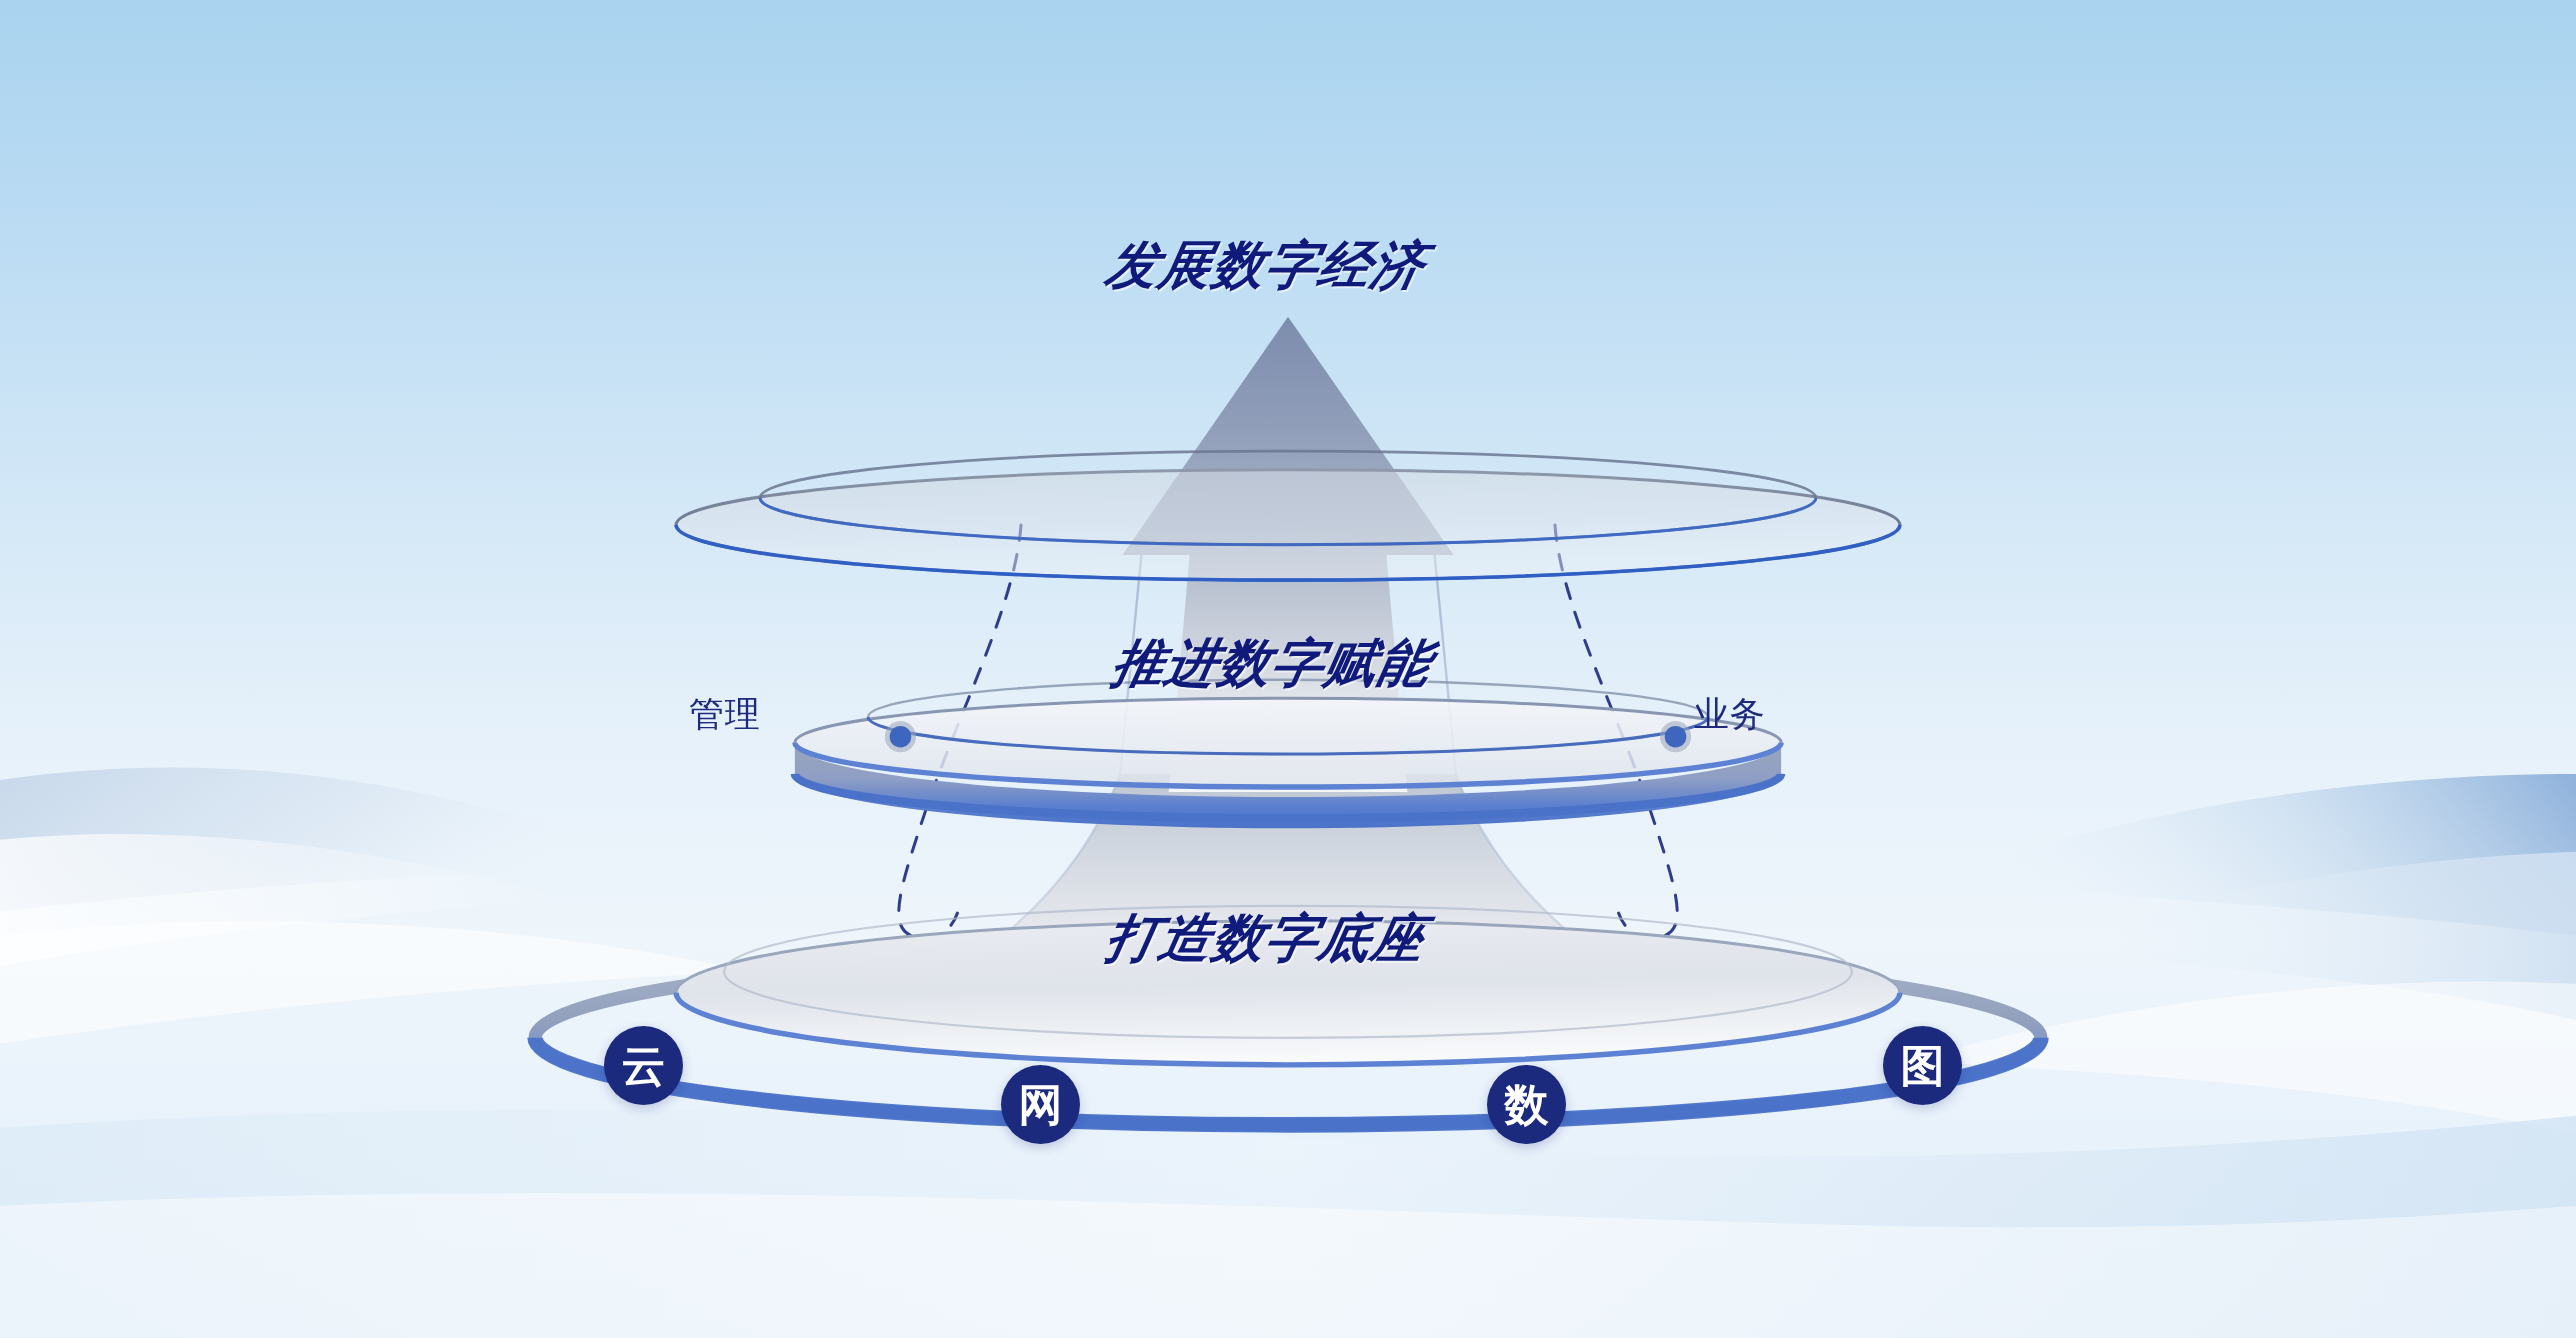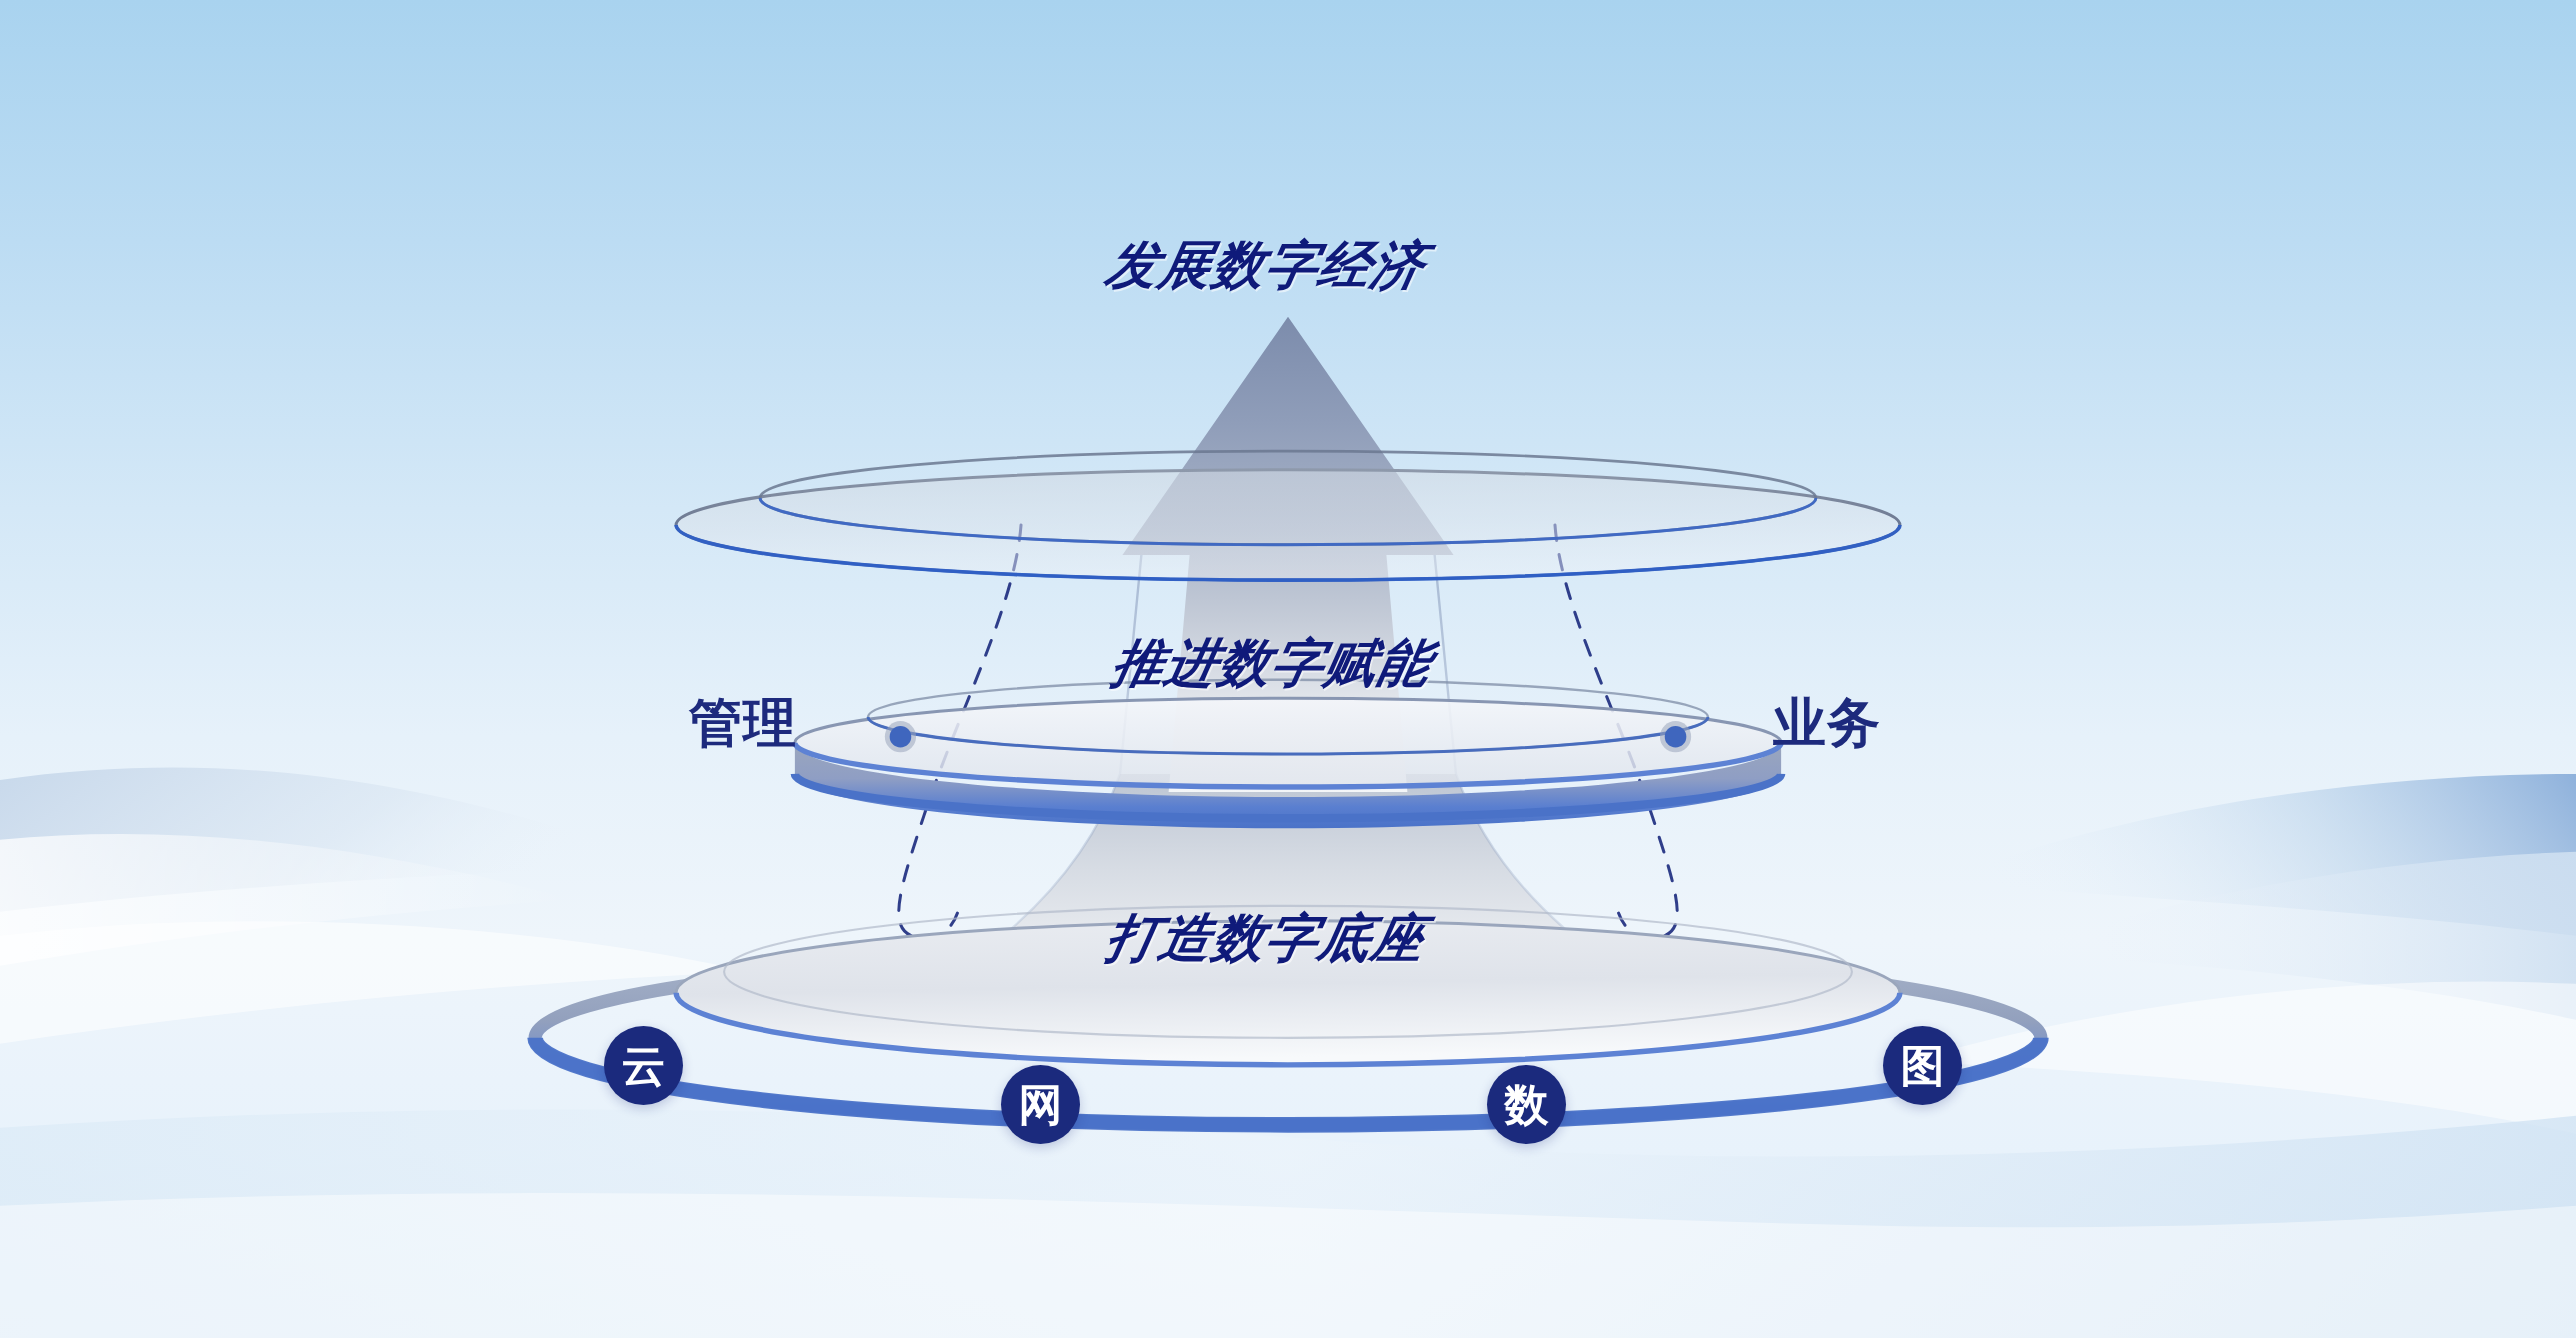--- a/index.html
+++ b/index.html
@@ -19,23 +19,23 @@
     white-space:nowrap;
     line-height:1;
     letter-spacing:.02em;
   }
   .label.italic{font-style:italic;transform:skewX(-11deg);}
   .tier-title{
     font-size:52px;
     text-shadow:1.8px 1.8px 0 rgba(255,255,255,.55);
   }
   .side-label{
-    font-size:53px;
+    font-size:35px;
     color:#1d2a7d;
-    font-weight:bold;
+    font-weight:normal;
   }
   .pillar{
     position:absolute;
     width:79px;height:79px;
     border-radius:50%;
     background:#1b2a7d;
     color:#fff;
     display:flex;align-items:center;justify-content:center;
     font-size:44px;font-weight:bold;
     line-height:1;
@@ -218,21 +218,21 @@
   </svg>
 
   <div class="label italic tier-title" style="left:1107px;top:239px;">发展数字经济</div>
 
   <div class="label italic tier-title" style="left:1113px;top:637px;">推进数字赋能</div>
 
   <div class="label italic tier-title" style="left:1107px;top:912px;">打造数字底座</div>
 
   <div class="label side-label" style="left:689px;top:696px;">管理</div>
 
-  <div class="label side-label" style="left:1773px;top:696px;">业务</div>
+  <div class="label side-label" style="left:1694px;top:696px;">业务</div>
 
   <div class="pillar" style="left:604px;top:1026px;">
     <span>云</span>
   </div>
   <div class="pillar" style="left:1001px;top:1065px;">
     <span>网</span>
   </div>
   <div class="pillar" style="left:1487px;top:1065px;">
     <span>数</span>
   </div>

